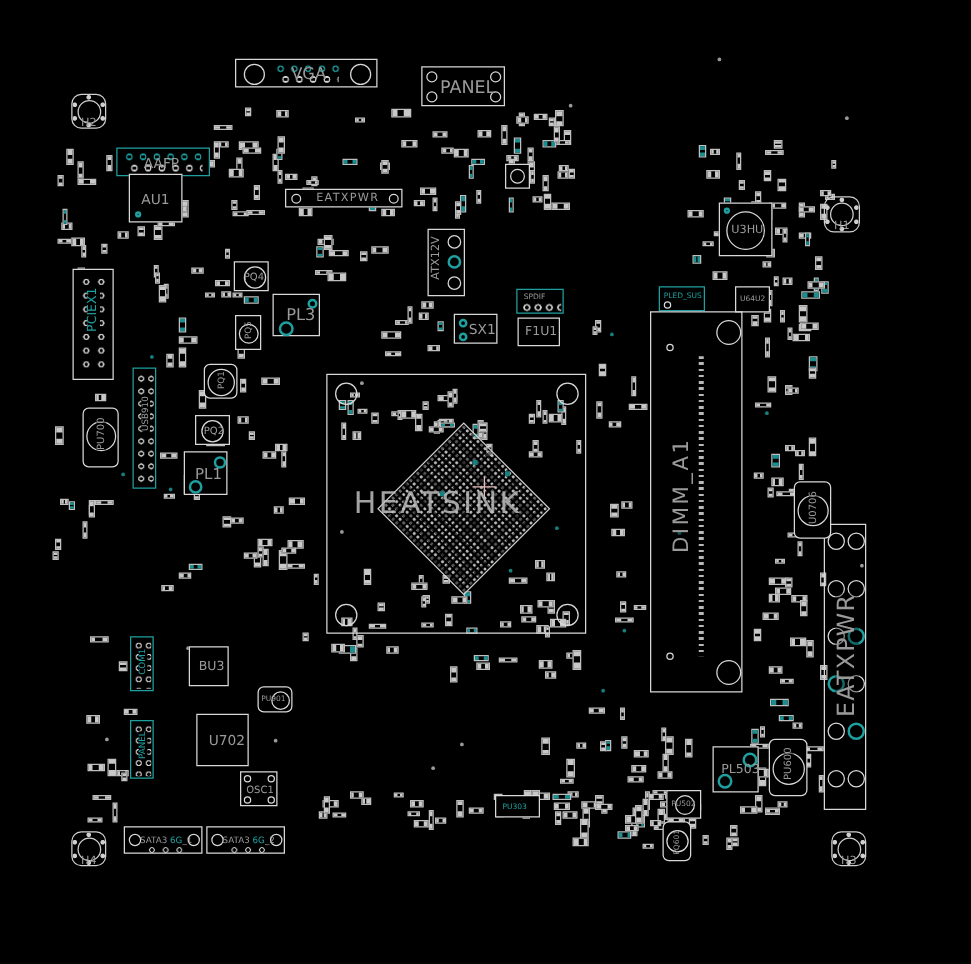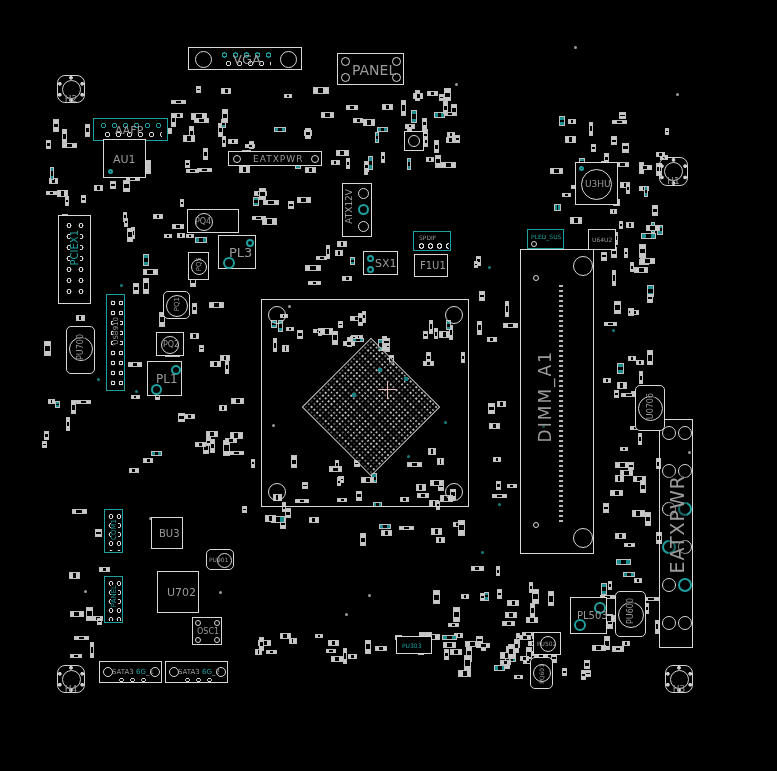--- a/index.html
+++ b/index.html
@@ -1974,21 +1974,21 @@
   </div>
 
   <div class="comp tealb" style="left:527px;top:229px;width:37px;height:20px;">
     <span class="lbl tlbl" style="left:3px;top:4px;font-size:6px;">PLED_SUS</span>
     <div class="circ" style="left:3px;top:11px;width:6px;height:6px;"></div>
   </div>
   <div class="comp" style="left:588px;top:229px;width:28px;height:21px;">
     <span class="lbl" style="left:3px;top:7px;font-size:6px;">U64U2</span>
   </div>
 
-  <div class="comp" style="left:187px;top:209px;width:52px;height:24px;">
+  <div class="comp" style="left:187px;top:209px;width:28px;height:24px;">
     <div class="circ" style="left:7px;top:3px;width:18px;height:18px;"></div>
     <span class="lbl" style="left:7px;top:8px;font-size:8px;">PQ4</span>
   </div>
   <div class="comp" style="left:188px;top:252px;width:21px;height:28px;">
     <div class="circ" style="left:2px;top:6px;width:16px;height:16px;"></div>
     <span class="lbl vlbl" style="left:7px;top:4px;font-size:7px;">PQ5</span>
   </div>
   <div class="comp" style="left:218px;top:235px;width:38px;height:34px;">
     <div class="circ tealc" style="left:27px;top:3px;width:8px;height:8px;"></div>
     <div class="circ tealc" style="left:4px;top:21px;width:12px;height:12px;"></div>
@@ -2035,20 +2035,21 @@
     <div class="circ" style="left:183px;top:6px;width:18px;height:18px;"></div>
     <div class="circ" style="left:6px;top:183px;width:18px;height:18px;"></div>
     <div class="circ" style="left:183px;top:183px;width:18px;height:18px;"></div>
   </div>
   <div id="bga"></div>
   <div class="crossbar" style="left:387px;top:381px;width:1px;height:18px;"></div>
   <div class="crossbar" style="left:378px;top:389px;width:18px;height:1px;"></div>
   <div class="tpad" style="left:378px;top:368px;"></div>
   <div class="tpad" style="left:404px;top:377px;"></div>
   <div class="tpad" style="left:352px;top:393px;"></div>
+  <span class="lbl" style="left:283px;top:390px;font-size:24px;letter-spacing:2px;color:rgba(190,190,190,0.85);z-index:5;">HEATSINK</span>
 
   <div class="comp" style="left:520px;top:249px;width:74px;height:305px;background:transparent;">
     <div class="circ" style="left:52px;top:6px;width:20px;height:20px;"></div>
     <div class="circ" style="left:12px;top:25px;width:6px;height:6px;"></div>
     <div class="drow" style="left:38px;top:35px;width:4px;height:240px;background-image:repeating-linear-gradient(180deg,#b8b8b8 0 2px, transparent 2px 5px);"></div>
     <span class="lbl vlbl" style="left:16px;top:100px;font-size:17px;letter-spacing:2px;background:rgba(0,0,0,0.4);">DIMM_A1</span>
     <div class="circ" style="left:52px;top:278px;width:20px;height:20px;"></div>
     <div class="circ" style="left:12px;top:272px;width:6px;height:6px;"></div>
   </div>
 

